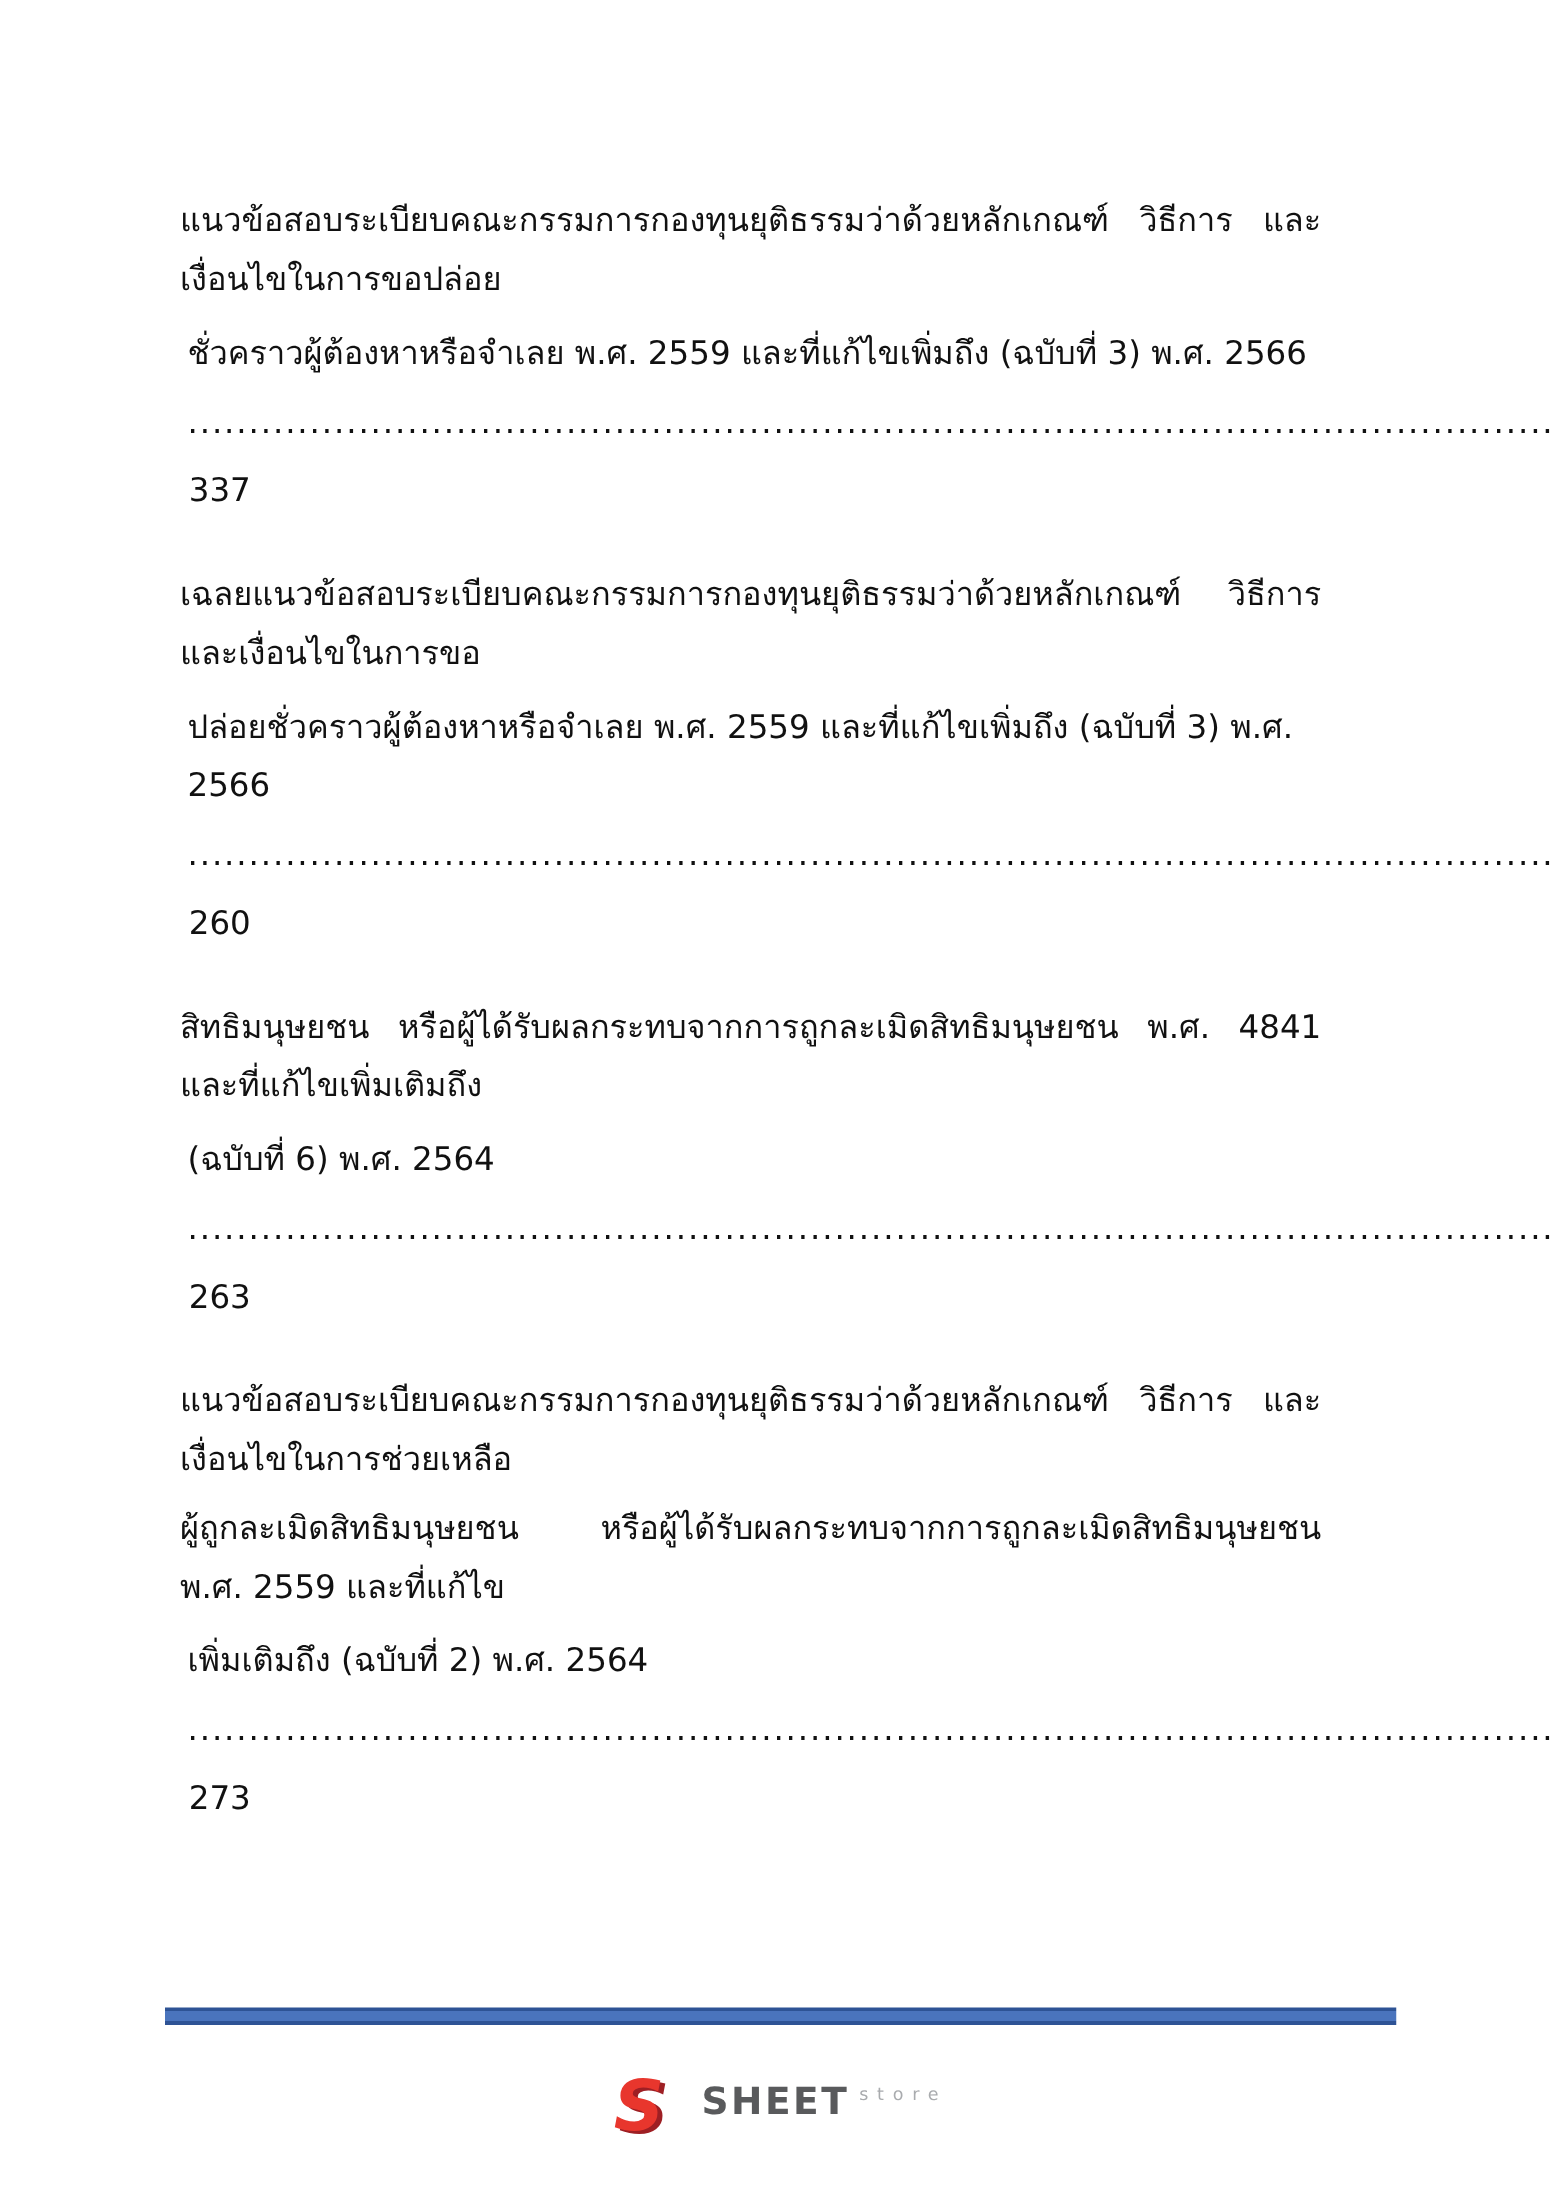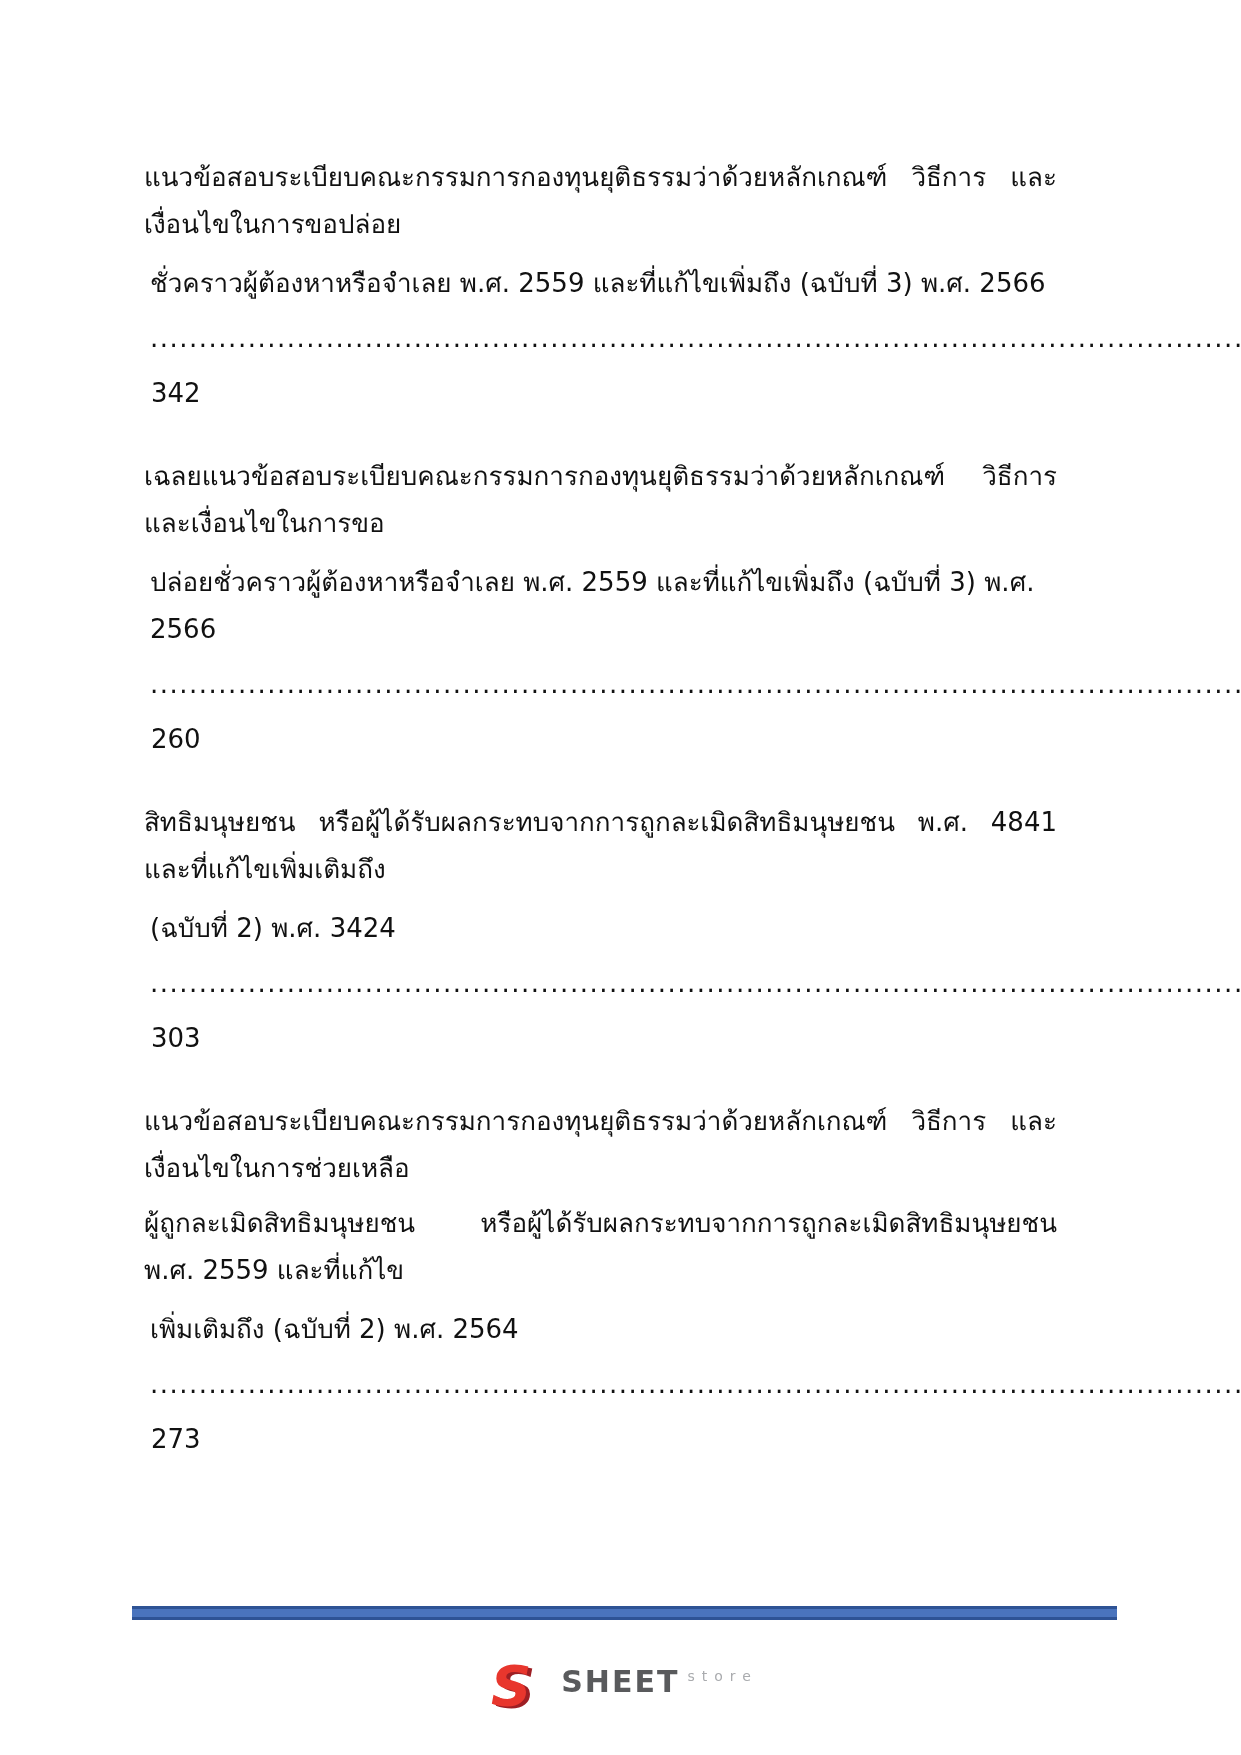--- a/index.html
+++ b/index.html
@@ -69,37 +69,37 @@
 <body>
 
 <div class="page">
 
   <div class="toc" id="toc">
       <div class="toc-entry">
         <div class="toc-line">แนวข้อสอบระเบียบคณะกรรมการกองทุนยุติธรรมว่าด้วยหลักเกณฑ์ วิธีการ และเงื่อนไขในการขอปล่อย</div>
         <div class="toc-final">
           <span class="toc-text">ชั่วคราวผู้ต้องหาหรือจำเลย พ.ศ. 2559 และที่แก้ไขเพิ่มถึง (ฉบับที่ 3) พ.ศ. 2566 </span>
           <span class="leader">................................................................................................................................................................................................................................................................................................................................................................................................................</span>
-          <span class="pagenum">342</span>
+          <span class="pagenum">337</span>
         </div>
       </div>
       <div class="toc-entry">
         <div class="toc-line">เฉลยแนวข้อสอบระเบียบคณะกรรมการกองทุนยุติธรรมว่าด้วยหลักเกณฑ์ วิธีการ และเงื่อนไขในการขอ</div>
         <div class="toc-final">
           <span class="toc-text">ปล่อยชั่วคราวผู้ต้องหาหรือจำเลย พ.ศ. 2559 และที่แก้ไขเพิ่มถึง (ฉบับที่ 3) พ.ศ. 2566</span>
           <span class="leader">................................................................................................................................................................................................................................................................................................................................................................................................................</span>
           <span class="pagenum">260</span>
         </div>
       </div>
       <div class="toc-entry">
         <div class="toc-line">สิทธิมนุษยชน หรือผู้ได้รับผลกระทบจากการถูกละเมิดสิทธิมนุษยชน พ.ศ. 4841 และที่แก้ไขเพิ่มเติมถึง</div>
         <div class="toc-final">
-          <span class="toc-text">(ฉบับที่ 2) พ.ศ. 3424</span>
+          <span class="toc-text">(ฉบับที่ 6) พ.ศ. 2564</span>
           <span class="leader">................................................................................................................................................................................................................................................................................................................................................................................................................</span>
-          <span class="pagenum">303</span>
+          <span class="pagenum">263</span>
         </div>
       </div>
       <div class="toc-entry">
         <div class="toc-line">แนวข้อสอบระเบียบคณะกรรมการกองทุนยุติธรรมว่าด้วยหลักเกณฑ์ วิธีการ และเงื่อนไขในการช่วยเหลือ</div>
         <div class="toc-line">ผู้ถูกละเมิดสิทธิมนุษยชน หรือผู้ได้รับผลกระทบจากการถูกละเมิดสิทธิมนุษยชน พ.ศ. 2559 และที่แก้ไข</div>
         <div class="toc-final">
           <span class="toc-text">เพิ่มเติมถึง (ฉบับที่ 2) พ.ศ. 2564</span>
           <span class="leader">................................................................................................................................................................................................................................................................................................................................................................................................................</span>
           <span class="pagenum">273</span>
         </div>

